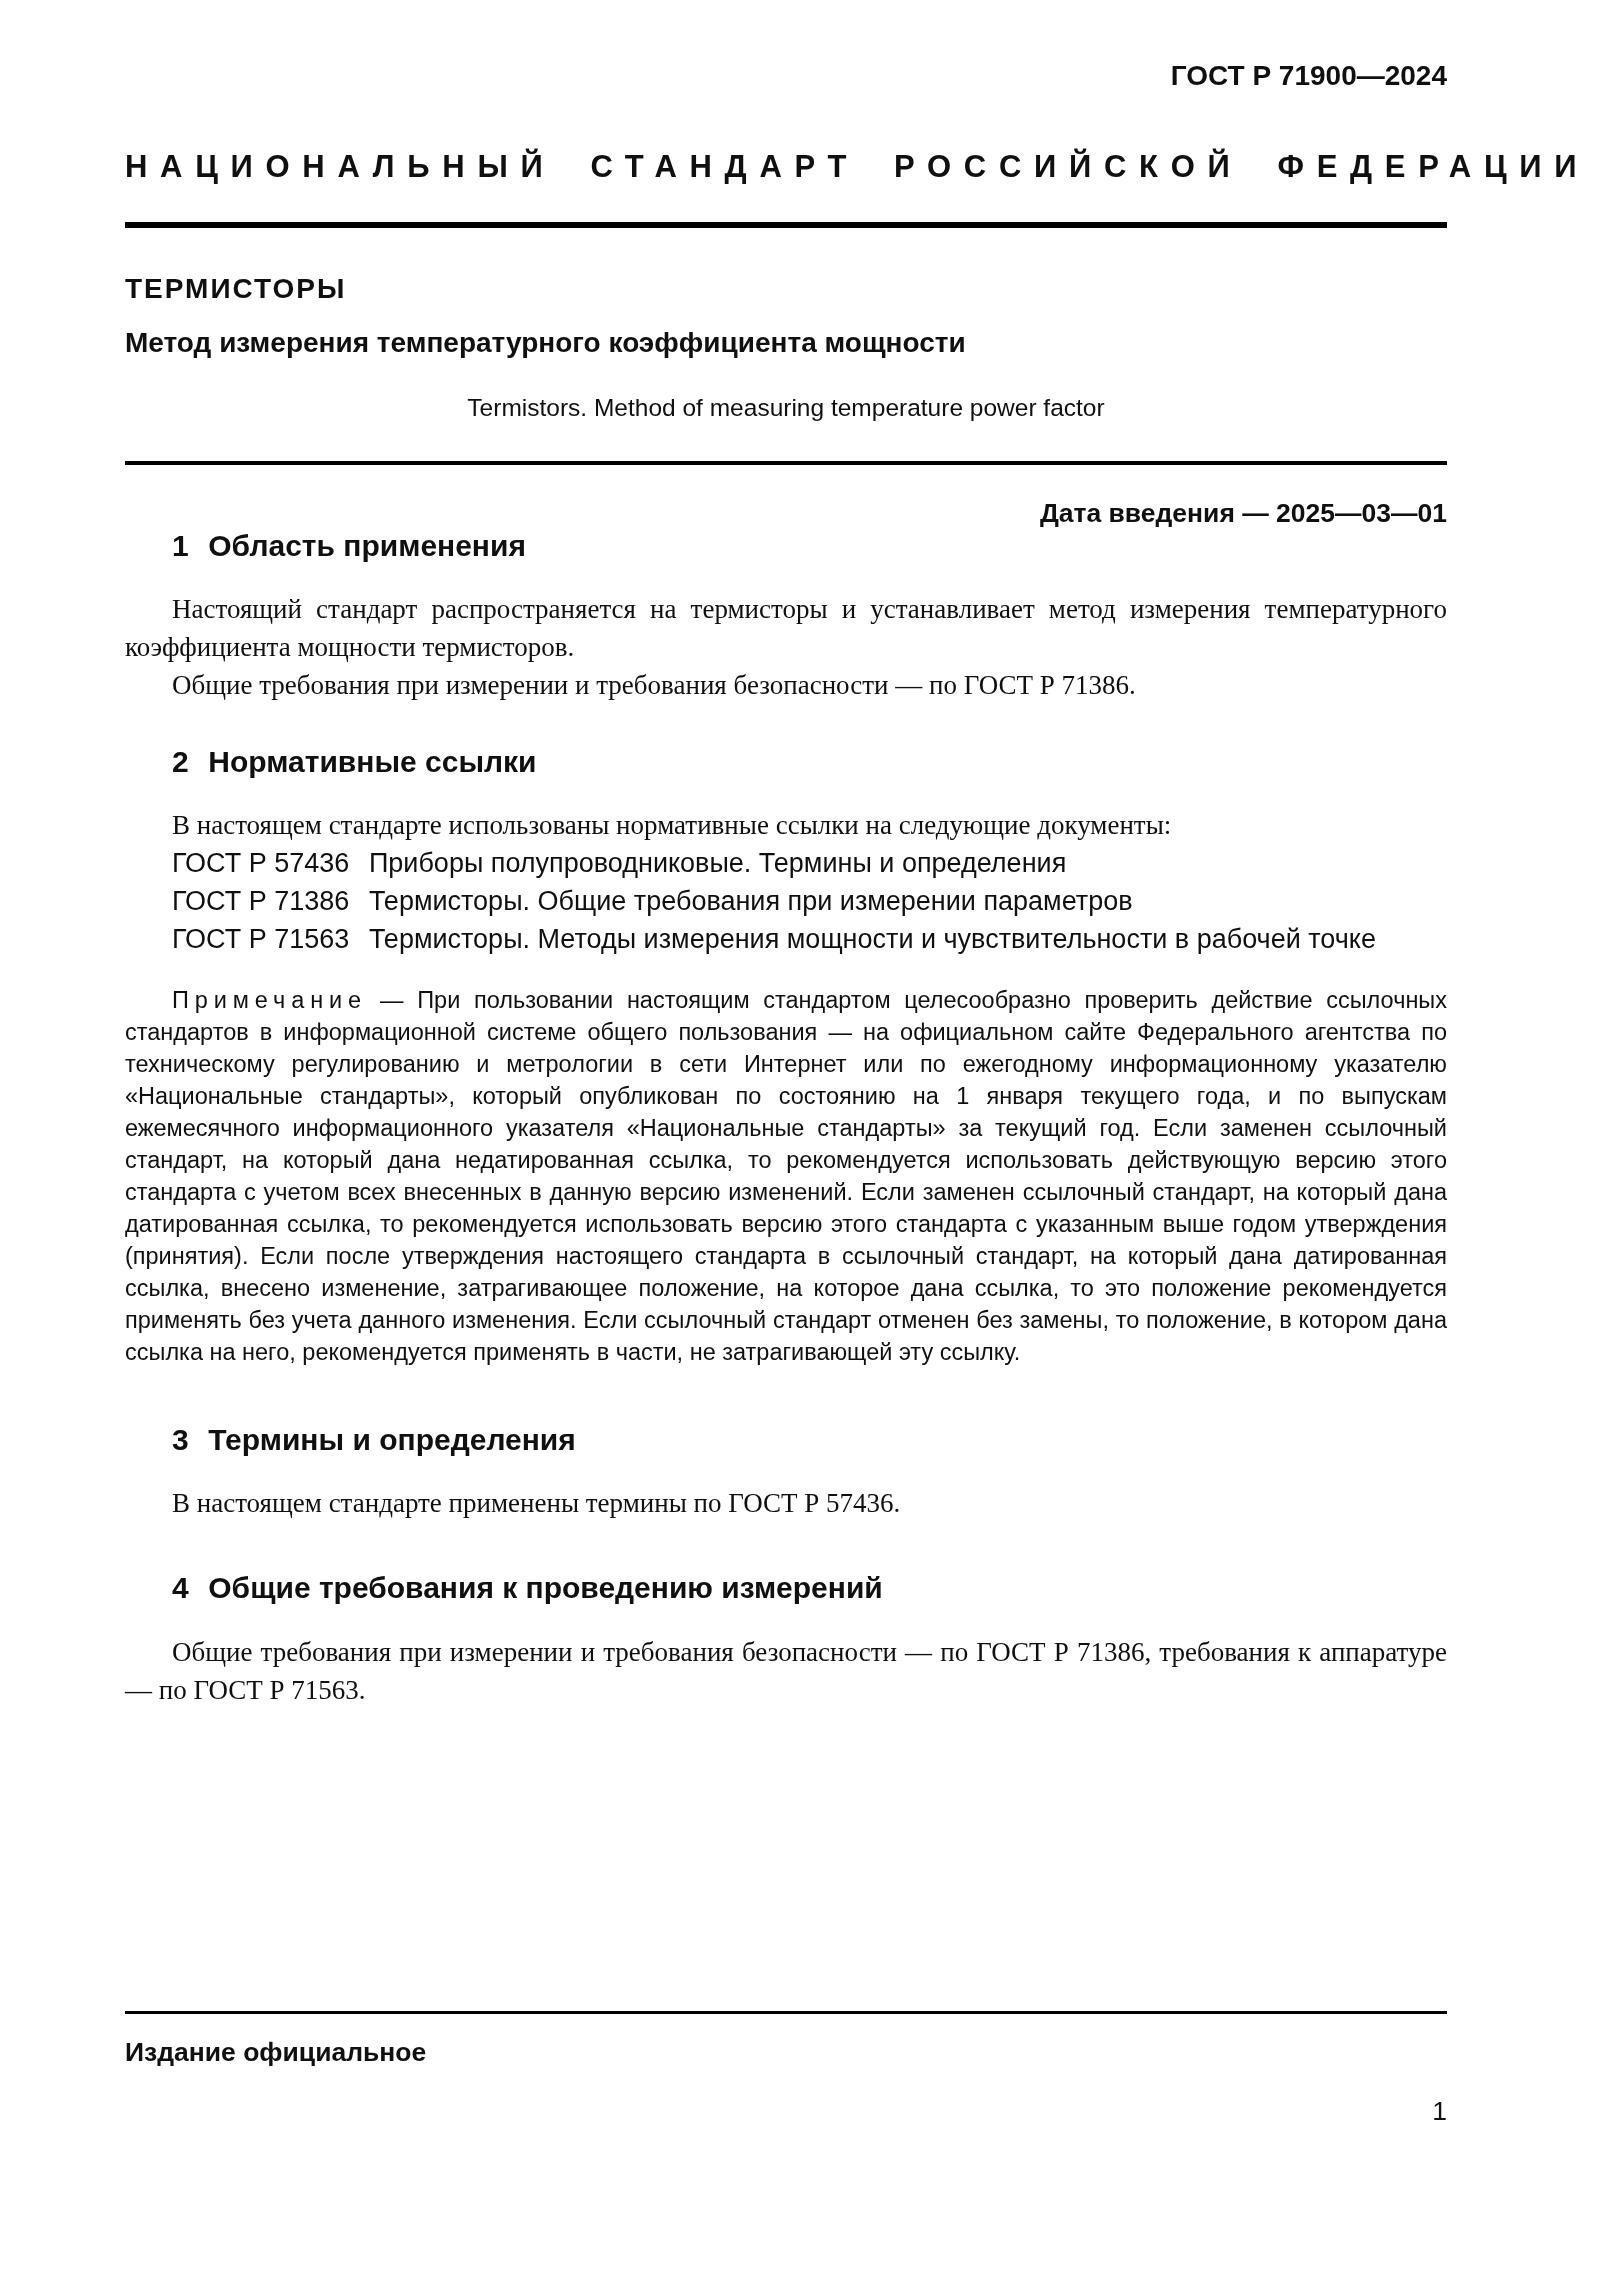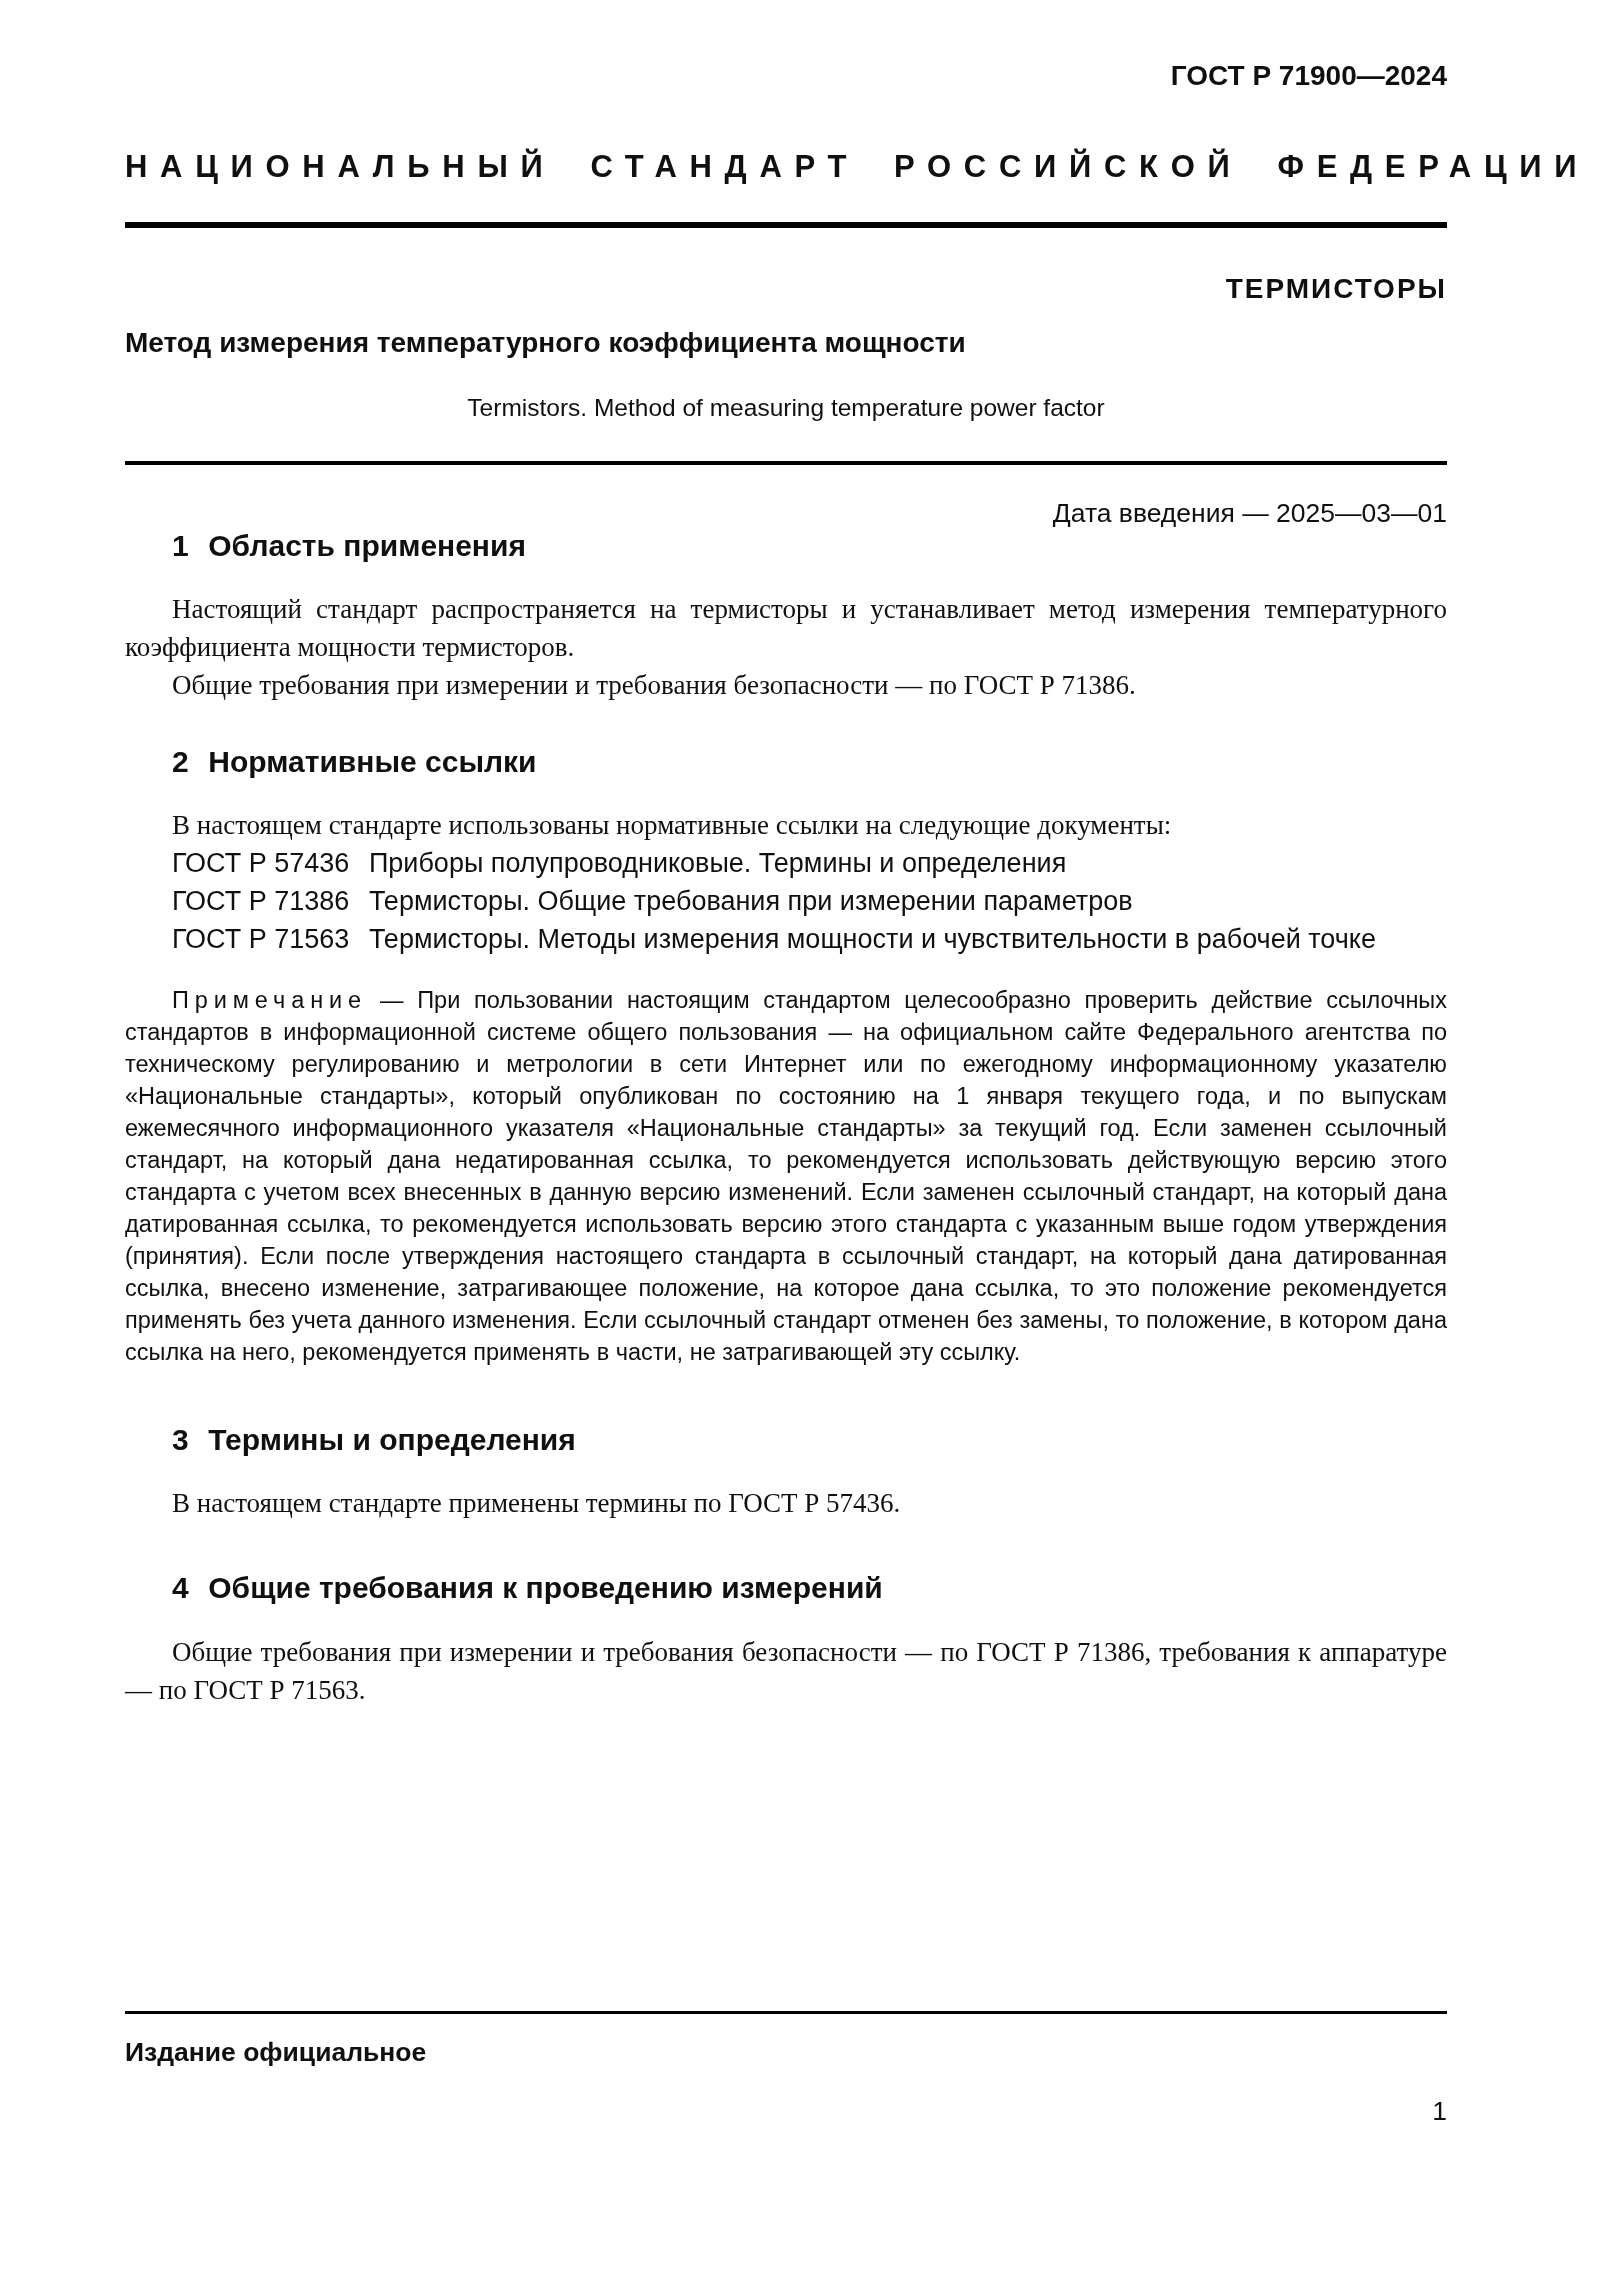--- a/index.html
+++ b/index.html
@@ -33,41 +33,41 @@
     word-spacing: 13.7px;
     white-space: nowrap;
     line-height: 1.15;
   }
 
   .rule-1 { margin-top: 37px; height: 5.9px; background: #000; }
   .rule-2 { margin-top: 39px; height: 3.9px; background: #000; }
 
   .subject {
     margin-top: 45px;
-    text-align: right;
+    text-align: left;
     font-weight: bold;
     font-size: 28px;
     letter-spacing: 2px;
   }
   .title-ru {
     margin-top: 22px;
     text-align: left;
     font-weight: bold;
     font-size: 28px;
   }
   .title-en {
     margin-top: 35px;
     text-align: center;
     font-size: 24.5px;
   }
 
   .effective-date {
     margin-top: 33px;
     text-align: right;
-    font-weight: normal;
+    font-weight: bold;
     font-size: 26.5px;
   }
 
   h2.sec {
     font-size: 30px;
     font-weight: bold;
     padding-left: 47px;
   }
   h2.sec .h-title { margin-left: 19.6px; }
   .sec-1 { }

